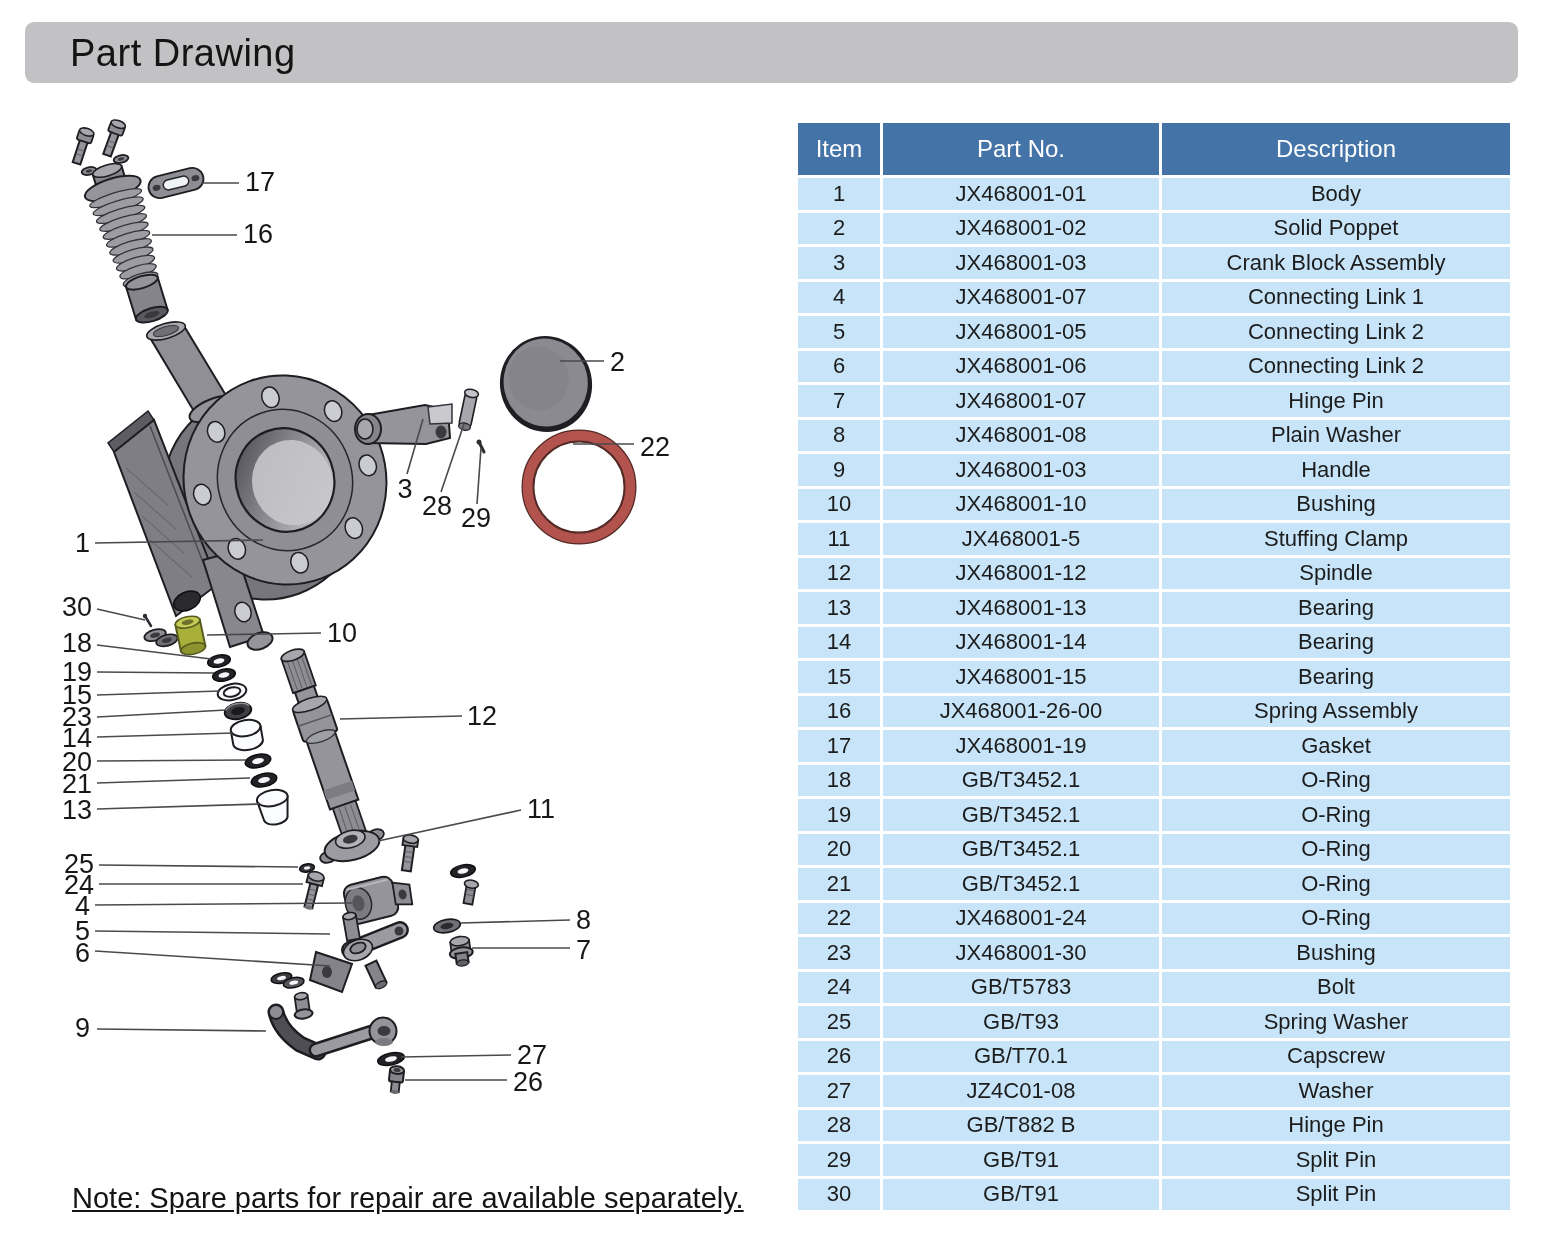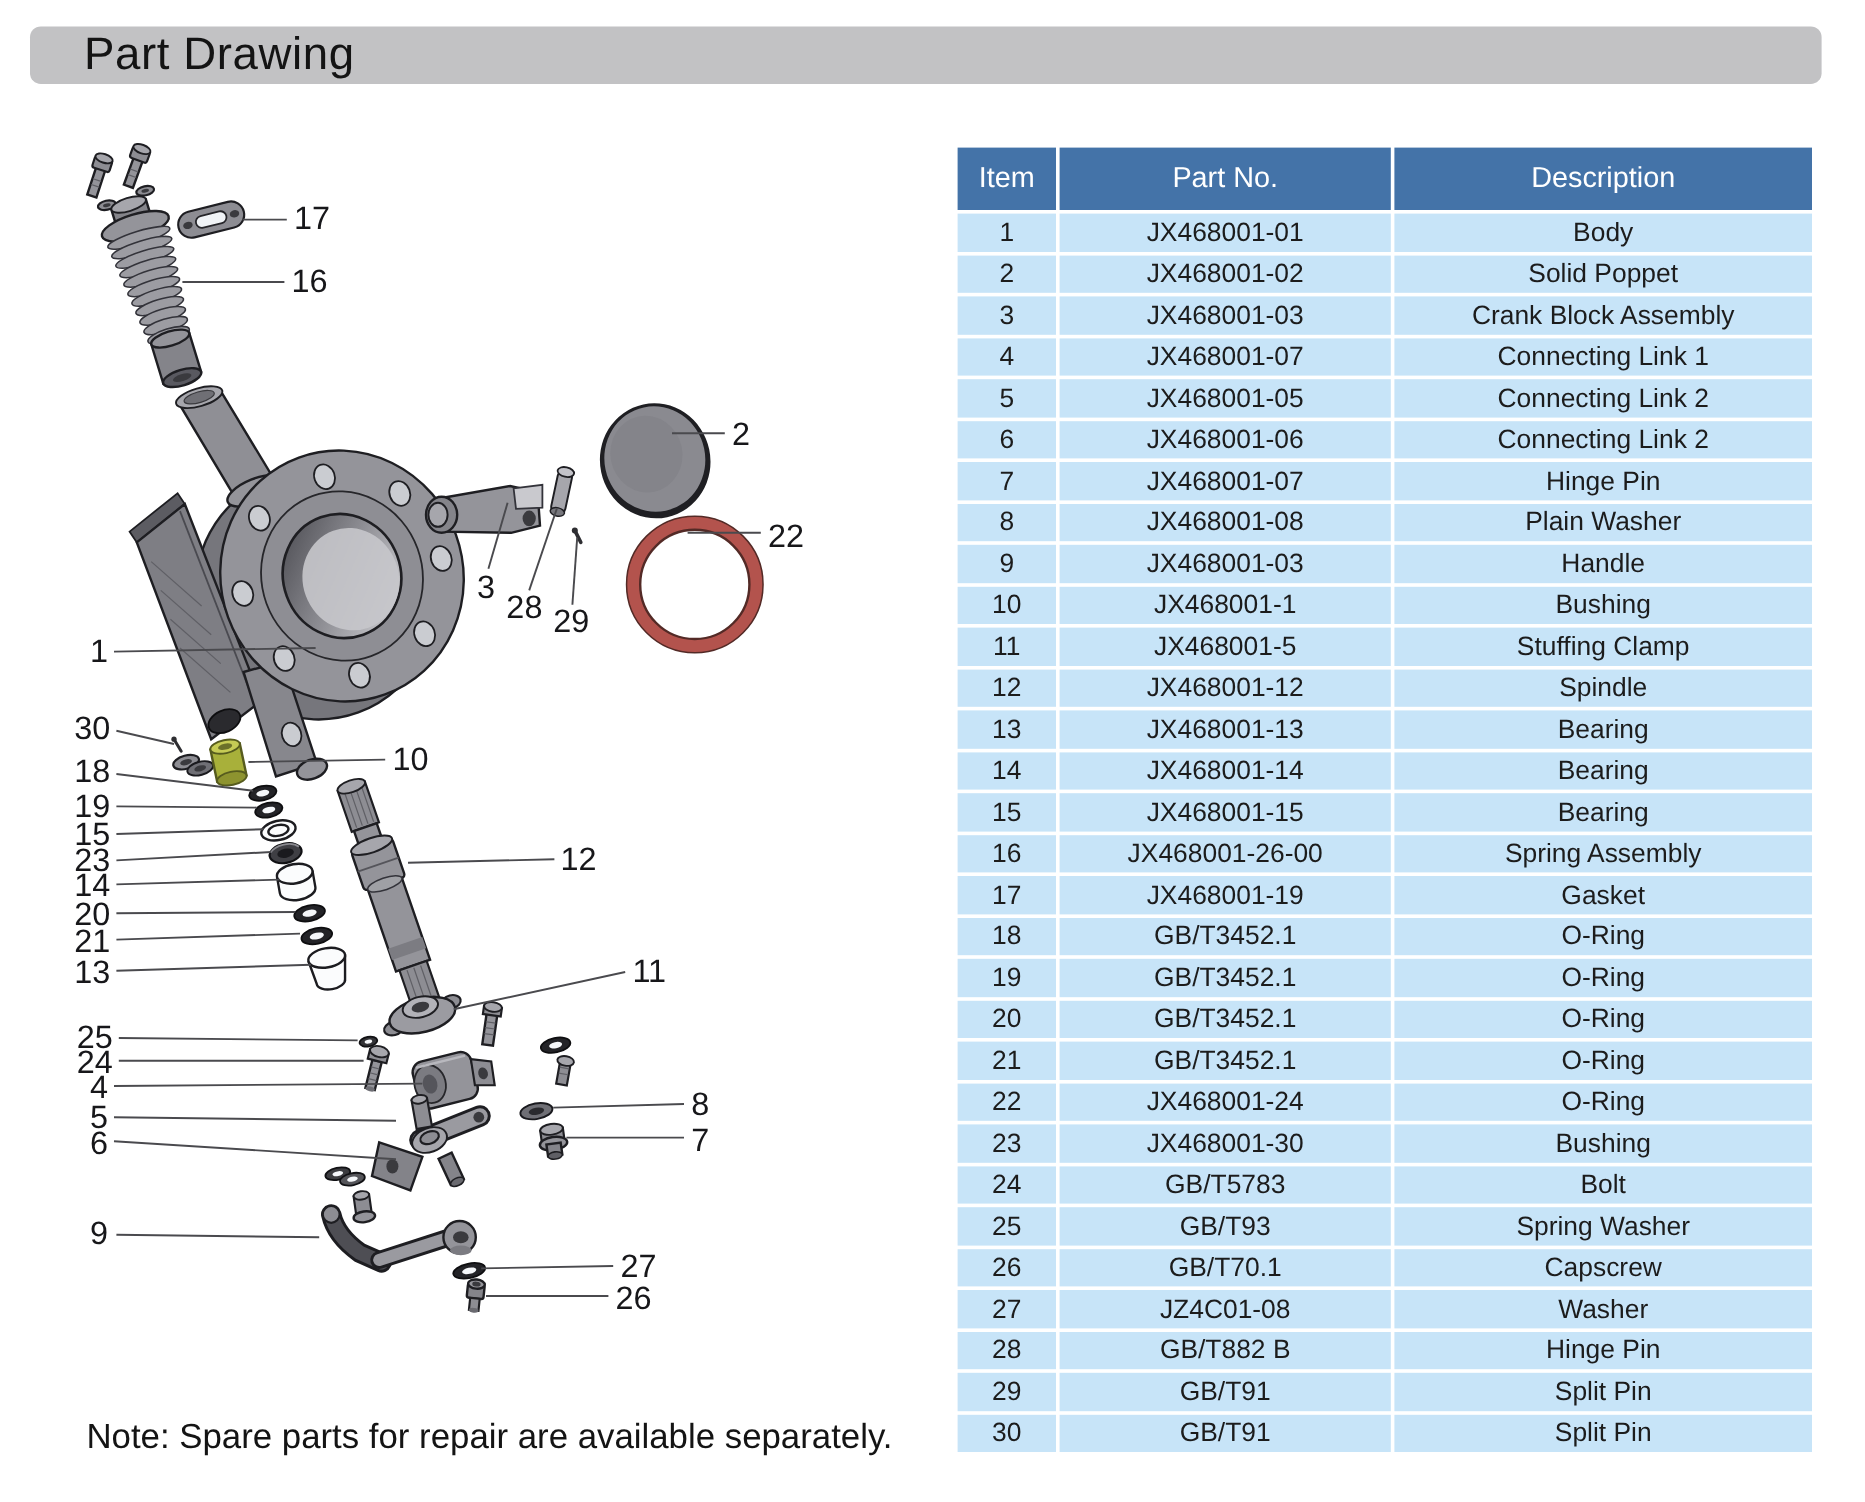--- a/index.html
+++ b/index.html
@@ -2,30 +2,30 @@
 <html><head>
 <meta charset="utf-8">
 <style>
   html,body{margin:0;padding:0;}
   body{
     width:1554px;height:1252px;position:relative;background:#ffffff;
     font-family:"Liberation Sans",sans-serif;overflow:hidden;
   }
   
   .titlebar{
-    position:absolute;left:25px;top:22px;width:1493px;height:48px;
+    position:absolute;left:25px;top:22px;width:1493px;height:61px;
     background:#c2c2c4;border-radius:9px;
   }
   .titlebar .title{
     position:absolute;left:45px;top:50%;transform:translateY(-50%);
     font-size:38px;color:#141414;letter-spacing:.5px;
   }
   
   .note{
-    position:absolute;left:72px;top:1182px;font-size:29px;color:#141414;
+    position:absolute;left:72px;top:1182px;font-size:29px;color:#141414;text-decoration:underline;
   }
   
   table.parts{
     position:absolute;left:795px;top:120px;width:718px;
     border-collapse:separate;border-spacing:3px;table-layout:fixed;
   }
   table.parts th{
     background:#4473a8;color:#ffffff;font-weight:normal;
     font-size:24px;height:52px;padding:0;
   }
@@ -492,21 +492,21 @@
         <td>JX468001-08</td>
         <td>Plain Washer</td>
       </tr>
       <tr>
         <td>9</td>
         <td>JX468001-03</td>
         <td>Handle</td>
       </tr>
       <tr>
         <td>10</td>
-        <td>JX468001-1</td>
+        <td>JX468001-10</td>
         <td>Bushing</td>
       </tr>
       <tr>
         <td>11</td>
         <td>JX468001-5</td>
         <td>Stuffing Clamp</td>
       </tr>
       <tr>
         <td>12</td>
         <td>JX468001-12</td>

